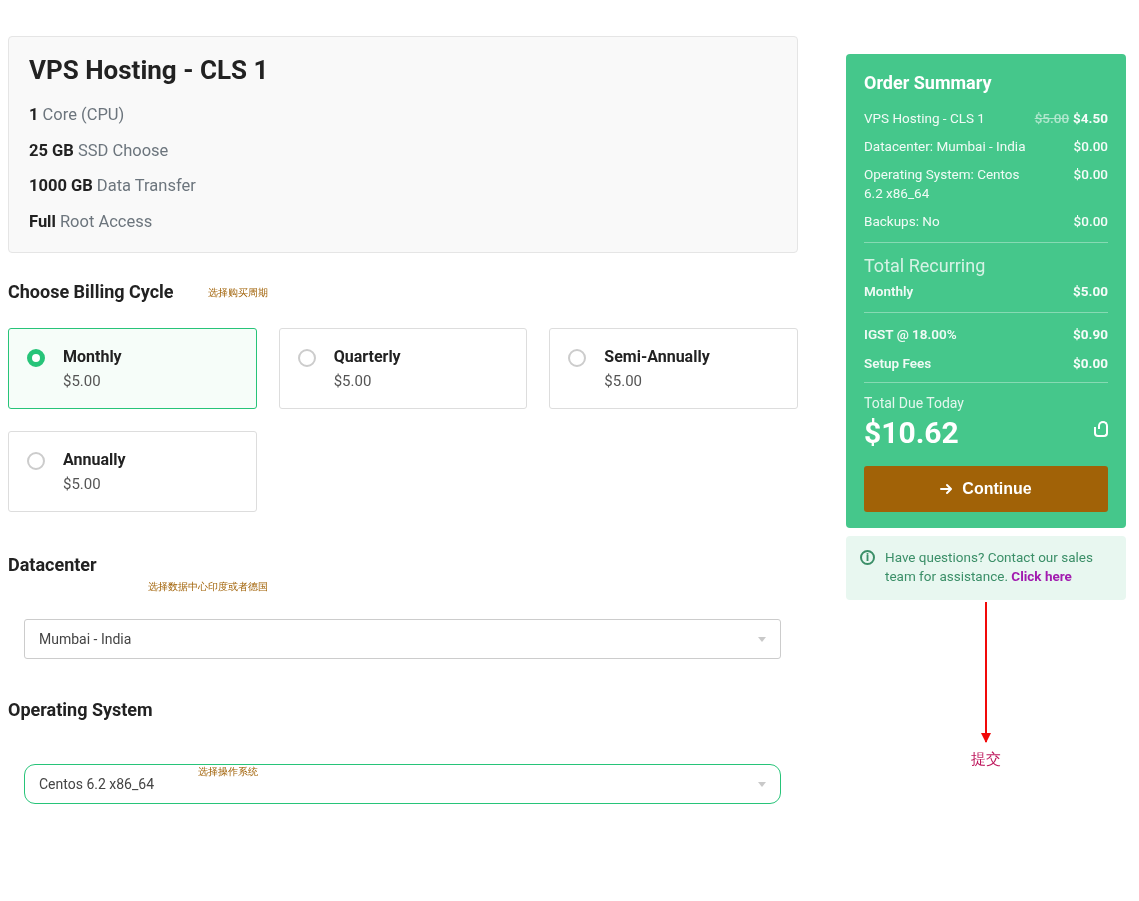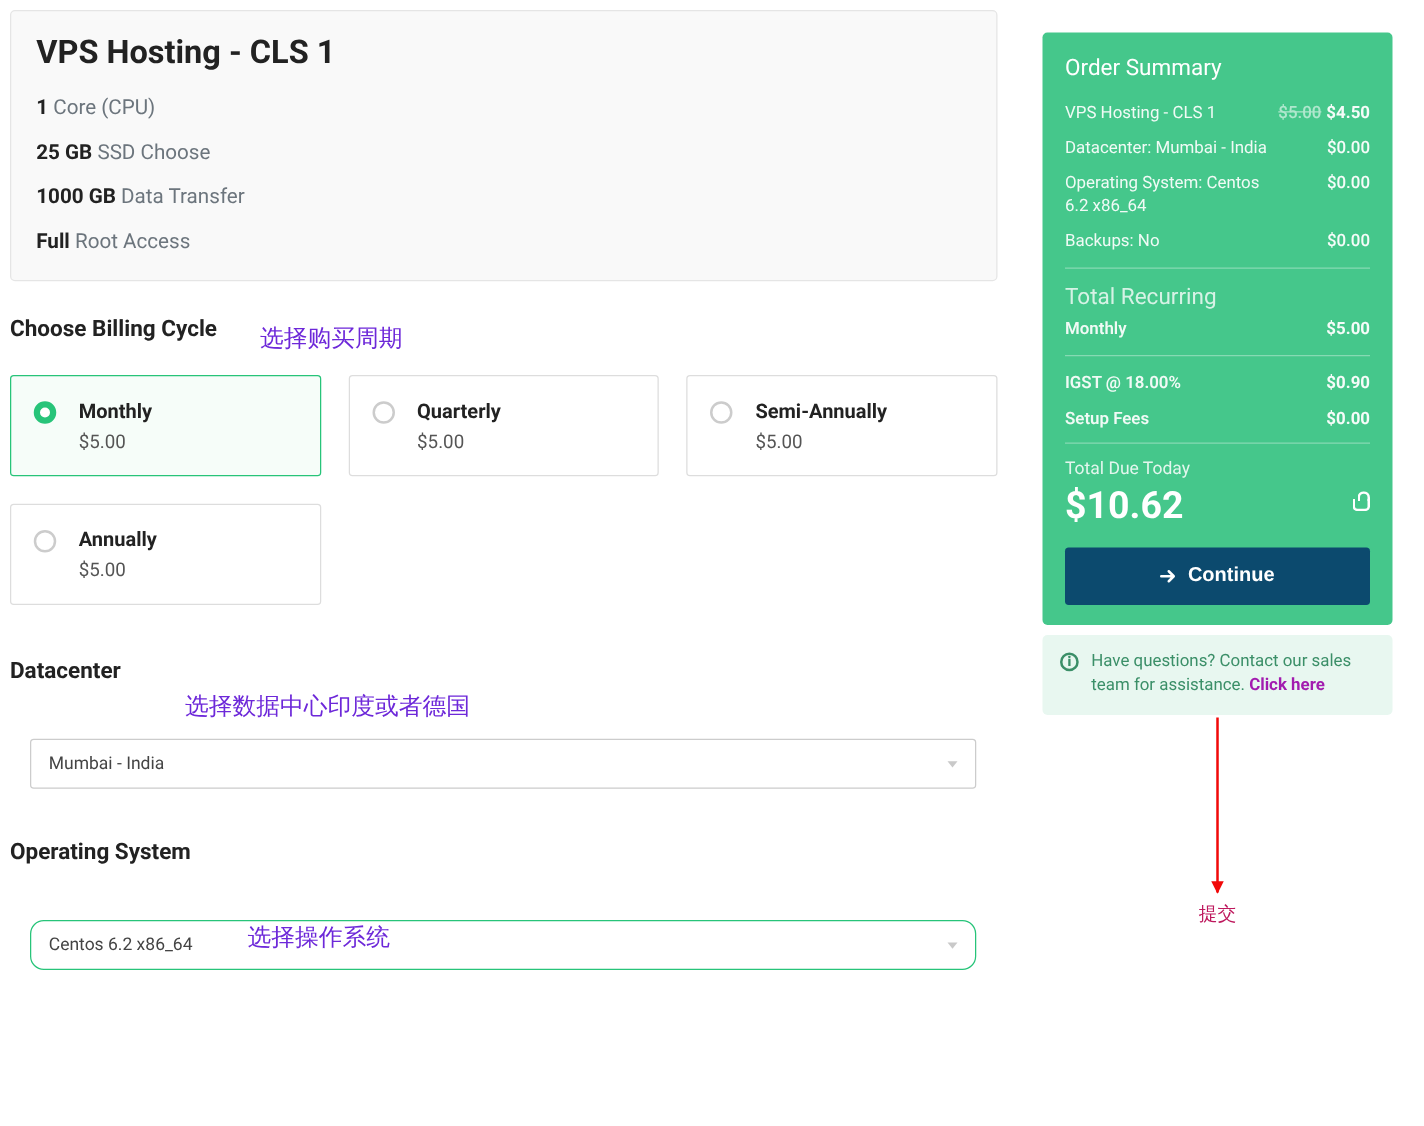--- a/index.html
+++ b/index.html
@@ -2,21 +2,21 @@
 <html><head>
   <meta charset="utf-8">
   <style>
     * { box-sizing: border-box; margin: 0; padding: 0; }
     body {
       font-family: -apple-system, BlinkMacSystemFont, "Segoe UI", Roboto, Helvetica, Arial, sans-serif;
       background: #fff;
       color: #333;
       padding: 8px;
     }
-    .layout { display: flex; gap: 36px; align-items: flex-start; }
+    .layout { display: flex; gap: 48px; align-items: flex-start; margin-top: 28px; }
     .main { flex: 0 0 790px; }
     .side { flex: 0 0 280px; }
 
     .card {
       border: 1px solid #e5e5e5;
       border-radius: 4px;
       background: #f9f9f9;
       padding: 18px 20px 22px;
       margin-bottom: 28px;
     }
@@ -98,21 +98,21 @@
     .select-box.b2 { border-color: #27c479; }
 
     
     .summary {
       background: #45c78b;
       border-radius: 4px;
       color: #fff;
       padding: 18px 18px 16px;
       margin-top: 18px;
     }
-    .summary h2 { font-size: 18px; font-weight: 400; margin-bottom: 16px; }
+    .summary h2 { font-size: 18px; font-weight: 700; margin-bottom: 16px; }
     .row { display: flex; justify-content: space-between; font-size: 13.5px; margin-bottom: 10px; line-height: 1.35; }
     .row .k { opacity: .92; max-width: 170px; }
     .row .v { opacity: .95; font-weight: 500; white-space: nowrap; }
     .row .strike { text-decoration: line-through; opacity: .6; margin-right: 4px; }
     .hr { border: none; border-top: 1px solid rgba(255,255,255,.35); margin: 12px 0; }
     .muted { opacity: .78; font-size: 18px; margin-bottom: 6px; }
     .total-label { opacity: .85; font-size: 14px; margin-bottom: 4px; }
     .total-amt { font-size: 30px; font-weight: 700; display: flex; justify-content: space-between; align-items: center; }
     .cart-icon {
       display: inline-block;
@@ -125,21 +125,21 @@
       content: "";
       position: absolute;
       top: -6px; left: 2px;
       width: 6px; height: 6px;
       border: 2px solid #fff; border-bottom: none;
       border-radius: 6px 6px 0 0;
     }
     .continue {
       margin-top: 16px;
       width: 100%;
-      background: #0c4a6e;
+      background: #a16207;
       color: #fff;
       border: none;
       border-radius: 3px;
       padding: 14px;
       font-size: 16px;
       font-weight: 700;
       cursor: pointer;
       display: flex;
       align-items: center;
       justify-content: center;
@@ -192,22 +192,22 @@
       color: #be185d;
       font-size: 15px;
       text-align: center;
       margin-top: 8px;
       font-family: "Microsoft YaHei", sans-serif;
     }
 
     .annot-float {
       position: absolute;
       font-family: "Microsoft YaHei", sans-serif;
-      color: #6d28d9;
-      font-size: 19px;
+      color: #a16207;
+      font-size: 10px;
       font-weight: 400;
     }
   </style>
 </head>
 <body>
 
 <div class="layout">
   <div class="main">
     <div class="card">
       <h1>VPS Hosting - CLS 1</h1>

